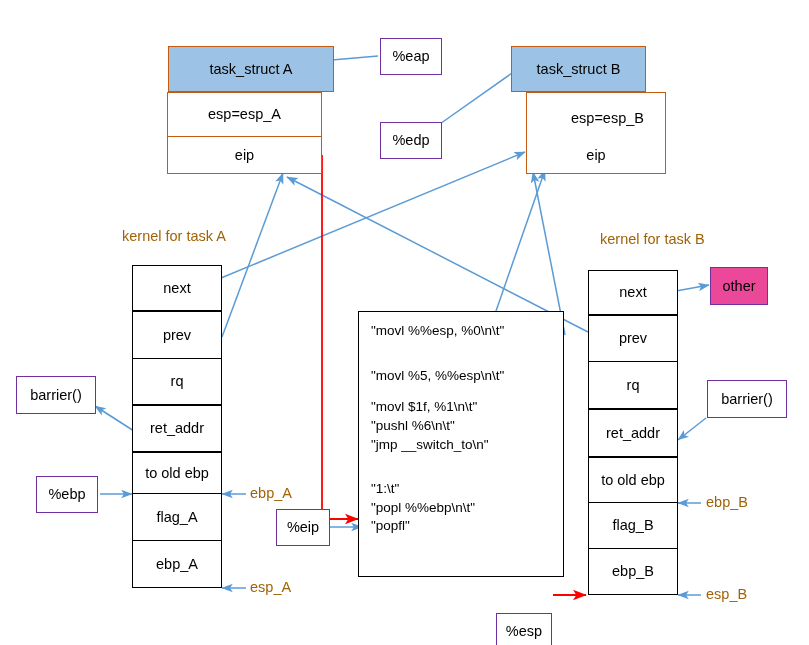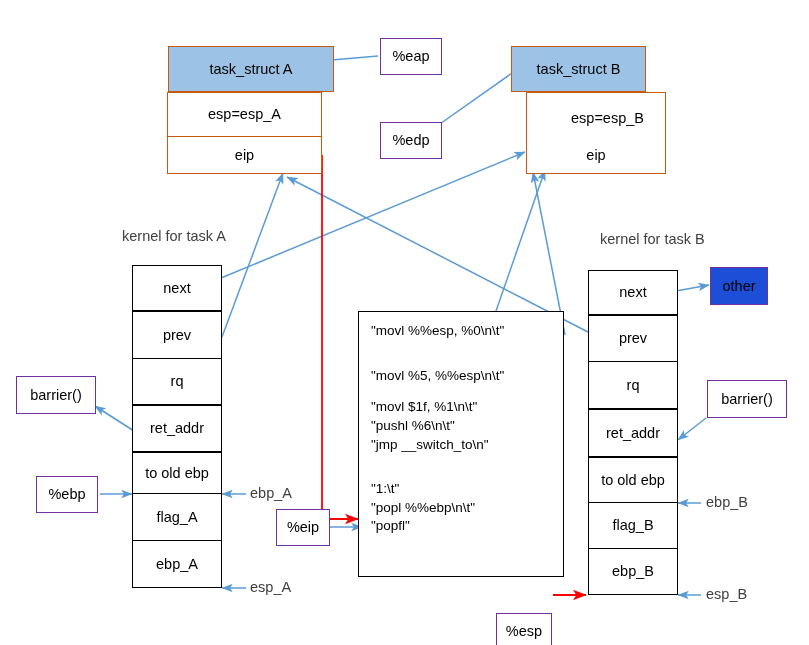--- a/index.html
+++ b/index.html
@@ -53,39 +53,39 @@
   .ts-cell.first {
     border-top: 1.6px solid #C55A11;
   }
   
   .lbl-box {
     border: 1.6px solid #7030A0;
     background: #ffffff;
     font-size: 14.5px;
   }
   .lbl-box.filled {
-    background: #1d4ed8;
+    background: #ec4899;
   }
   
   .st-row {
     border: 1.2px solid #000000;
     border-top: none;
     background: #ffffff;
     font-size: 14.5px;
   }
   .st-row.first {
     border-top: 1.6px solid #000000;
   }
   .st-row.thick-bottom {
     border-bottom: 2.6px solid #000000;
   }
   
   .caption {
     position: absolute;
-    color: #404040;
+    color: #a16207;
     font-size: 14.5px;
     white-space: nowrap;
   }
   
   .code-panel {
     position: absolute;
     box-sizing: border-box;
     border: 1.2px solid #000000;
     background: #ffffff;
     padding: 10px 12px;

